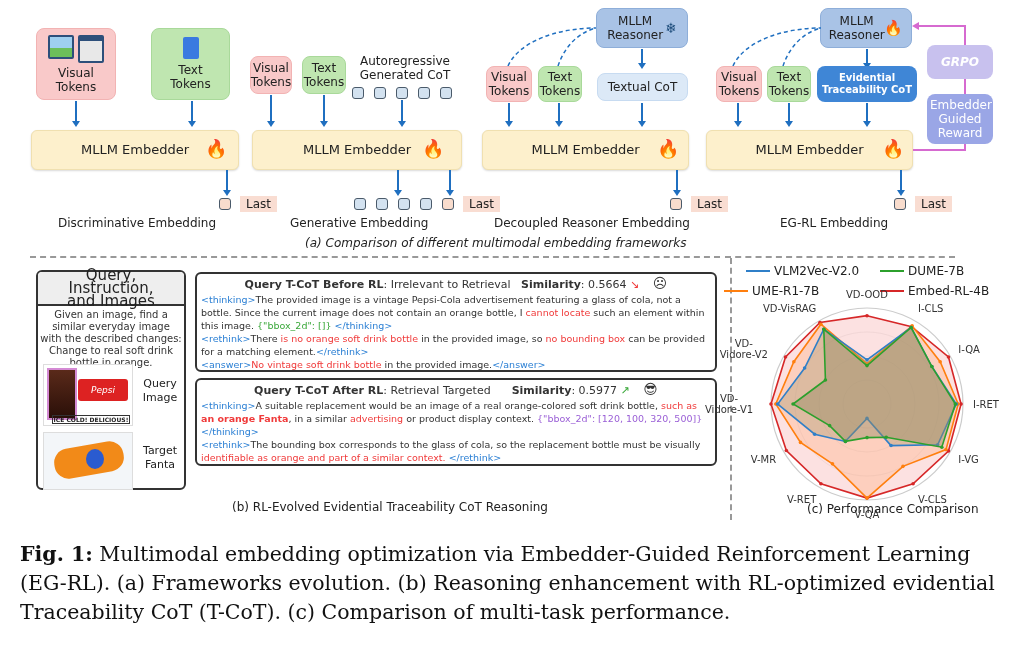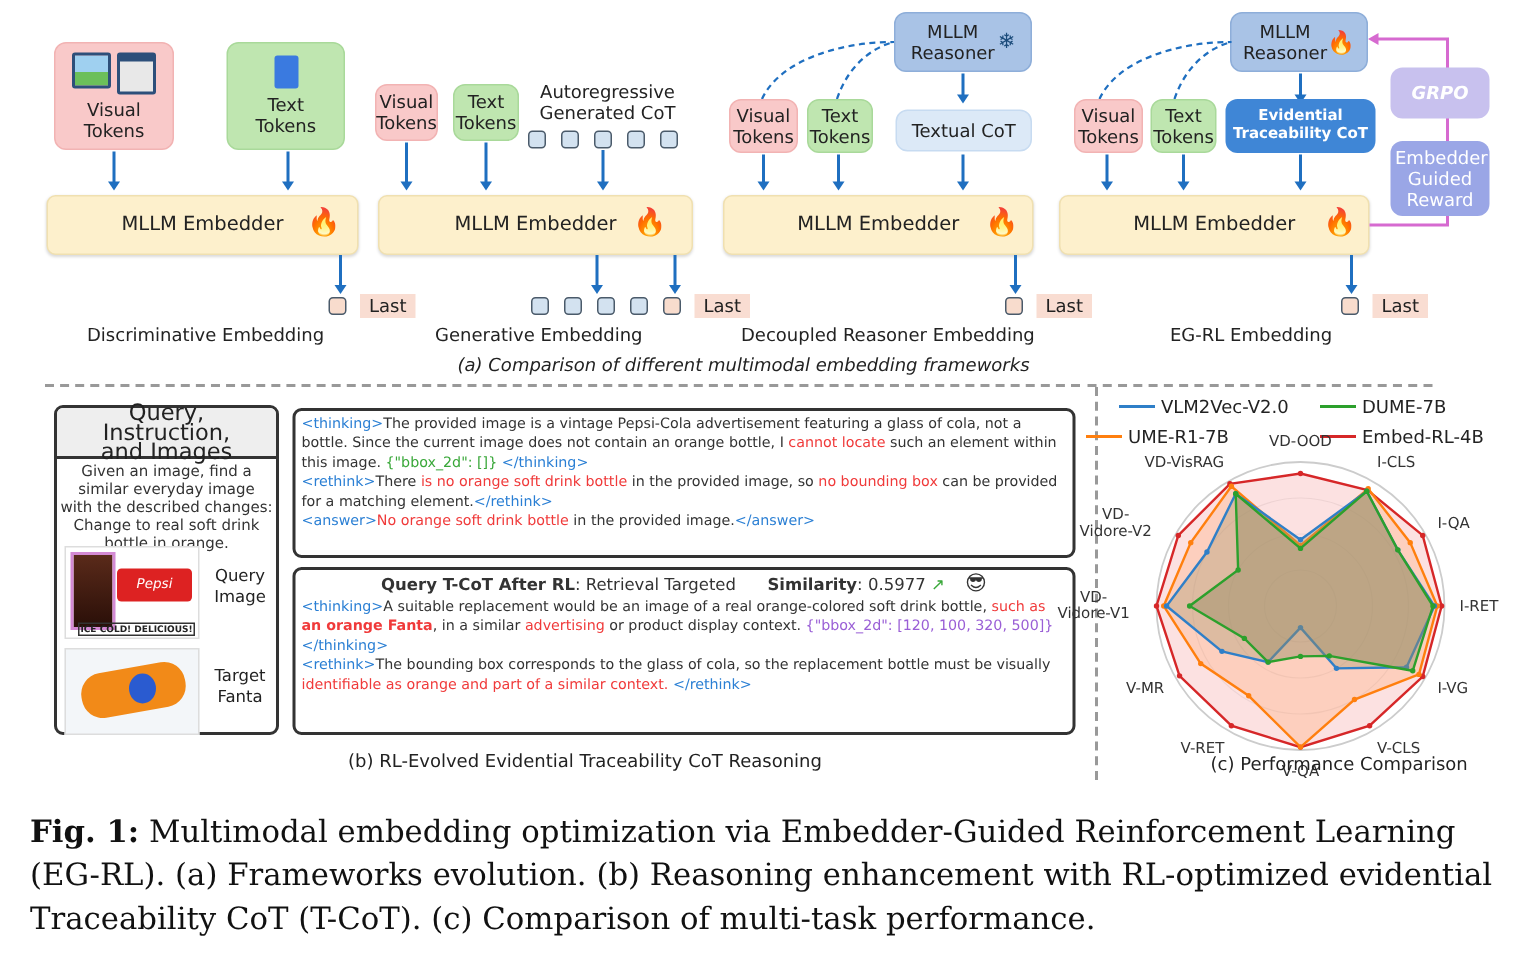--- a/index.html
+++ b/index.html
@@ -184,27 +184,33 @@
     <span class="abs" style="left:100px;top:105px;width:44px;font-size:11px;line-height:14px;text-align:center;">Query Image</span>
     <div class="abs" style="left:5px;top:160px;width:88px;height:56px;background:#f3f6f9;border:1px solid #ddd;">
       <div class="abs" style="left:10px;top:12px;width:70px;height:30px;background:#f28a18;border-radius:14px;transform:rotate(-10deg);"></div>
       <div class="abs" style="left:42px;top:16px;width:18px;height:20px;background:#2a5bd0;border-radius:50%;"></div>
     </div>
     <span class="abs" style="left:100px;top:172px;width:44px;font-size:11px;line-height:14px;text-align:center;">Target Fanta</span>
   </div>
 
   <div class="panel" style="left:195px;top:272px;width:522px;height:100px;">
     <div class="cot" style="left:4px;top:2px;width:510px;">
+      <div style="text-align:center;font-size:11px;line-height:15px;margin-bottom:1px;">
+        <span class="bold">Query T-CoT Before RL</span><span>: </span><span>Irrelevant to Retrieval</span>
+        &nbsp;&nbsp;<span class="bold">Similarity</span><span>: </span><span>0.5664</span>
+        <span class="red">↘</span>
+        <span style="font-size:14px;margin-left:10px;">☹</span>
+      </div>
       <div><span class="tag">&lt;thinking&gt;</span><span>The provided image is a vintage Pepsi-Cola advertisement featuring a glass of cola, not a bottle. Since the current image does not contain an orange bottle, I </span><span class="red">cannot locate</span><span> such an element within this image. </span><span class="green">{"bbox_2d": []}</span> <span class="tag">&lt;/thinking&gt;</span></div>
       <div><span class="tag">&lt;rethink&gt;</span><span>There </span><span class="red">is no orange soft drink bottle</span><span> in the provided image, so </span><span class="red">no bounding box</span><span> can be provided for a matching element.</span><span class="tag">&lt;/rethink&gt;</span></div>
-      <div><span class="tag">&lt;answer&gt;</span><span class="red">No orange soft drink bottle</span><span> in the provided image.</span><span class="tag">&lt;/answer&gt;</span></div>
-    </div>
-  </div>
-
-  <div class="panel" style="left:195px;top:378px;width:522px;height:112px;">
+      <div><span class="tag">&lt;answer&gt;</span><span class="red">No vintage soft drink bottle</span><span> in the provided image.</span><span class="tag">&lt;/answer&gt;</span></div>
+    </div>
+  </div>
+
+  <div class="panel" style="left:195px;top:378px;width:522px;height:88px;">
     <div class="cot" style="left:4px;top:2px;width:510px;">
       <div style="text-align:center;font-size:11px;line-height:15px;margin-bottom:1px;">
         <span class="bold">Query T-CoT After RL</span><span>: </span><span>Retrieval Targeted</span>
         &nbsp;&nbsp;&nbsp;&nbsp;&nbsp;<span class="bold">Similarity</span><span>: </span><span>0.5977</span>
         <span class="green">↗</span>
         <span style="font-size:14px;margin-left:10px;">😎</span>
       </div>
       <div><span class="tag">&lt;thinking&gt;</span><span>A suitable replacement would be an image of a real orange-colored soft drink bottle, </span><span class="red">such as </span><span class="red bold">an orange Fanta</span><span>, in a similar </span><span class="red">advertising</span><span> or product display context. </span><span class="purple">{"bbox_2d": [120, 100, 320, 500]}</span><br><span class="tag">&lt;/thinking&gt;</span></div>
       <div><span class="tag">&lt;rethink&gt;</span><span>The bounding box corresponds to the glass of cola, so the replacement bottle must be visually </span><span class="red">identifiable as orange and part of a similar context.</span> <span class="tag">&lt;/rethink&gt;</span></div>
     </div>

